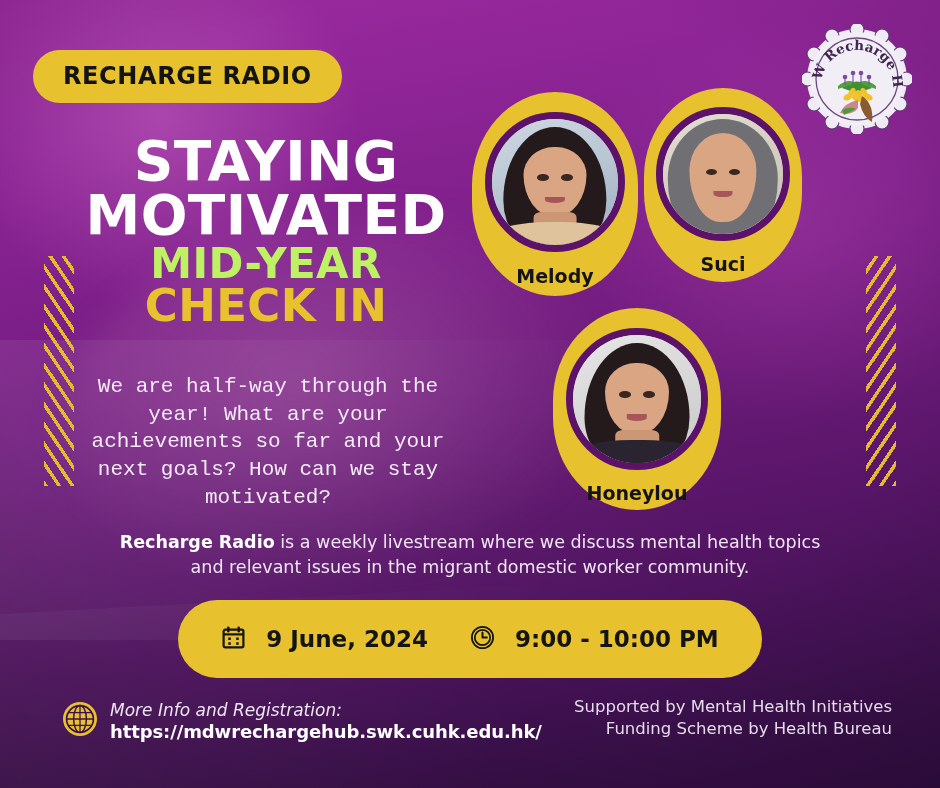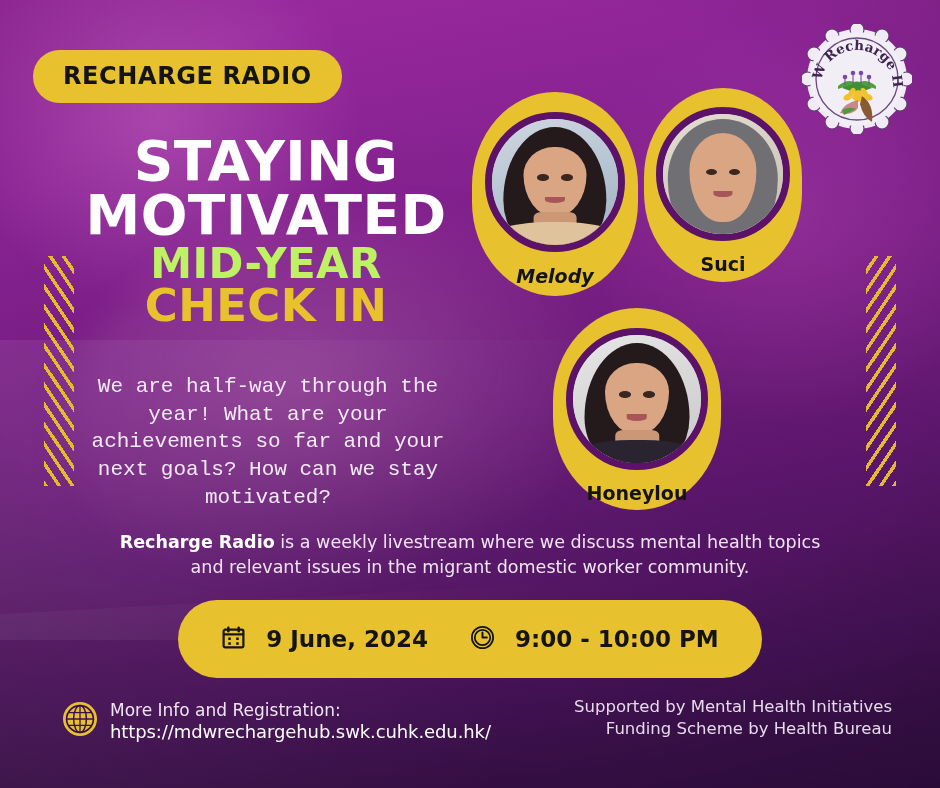--- a/index.html
+++ b/index.html
@@ -165,21 +165,21 @@
     overflow: hidden;
     background: #c9b8c9;
     position: relative;
   }
   .speaker .name {
     color: #141414;
     font-weight: bold;
     font-size: 19px;
     line-height: 1;
   }
-  .sp-melody  { left: 472px; top: 92px;  width: 166px; height: 204px; font-style: italic; }
+  .sp-melody  { left: 472px; top: 92px;  width: 166px; height: 204px; }
   .sp-melody .photo  { width: 126px; height: 126px; margin-top: 20px; }
   .sp-melody .name    { margin-top: 15px; }
   .sp-suci    { left: 644px; top: 88px; width: 158px; height: 194px; }
   .sp-suci .photo    { width: 120px; height: 120px; margin-top: 19px; }
   .sp-suci .name      { margin-top: 14px; }
   .sp-honeylou{ left: 553px; top: 308px; width: 168px; height: 202px; }
   .sp-honeylou .photo{ width: 128px; height: 128px; margin-top: 20px; }
   .sp-honeylou .name  { margin-top: 14px; }
 
   
@@ -301,25 +301,26 @@
     left: 62px;
     top: 700px;
     display: flex;
     align-items: center;
     gap: 12px;
   }
   .footer-left .txt { line-height: 1.22; }
   .footer-left .l1 {
     color: #efe6f2;
     font-size: 17px;
+    font-style: italic;
   }
   .footer-left .l2 {
     color: #ffffff;
     font-size: 18px;
-    font-weight: normal;
+    font-weight: bold;
     letter-spacing: -.1px;
   }
   .footer-right {
     position: absolute;
     right: 48px;
     top: 696px;
     text-align: right;
     color: #e6dbea;
     font-size: 16.5px;
     line-height: 1.32;

